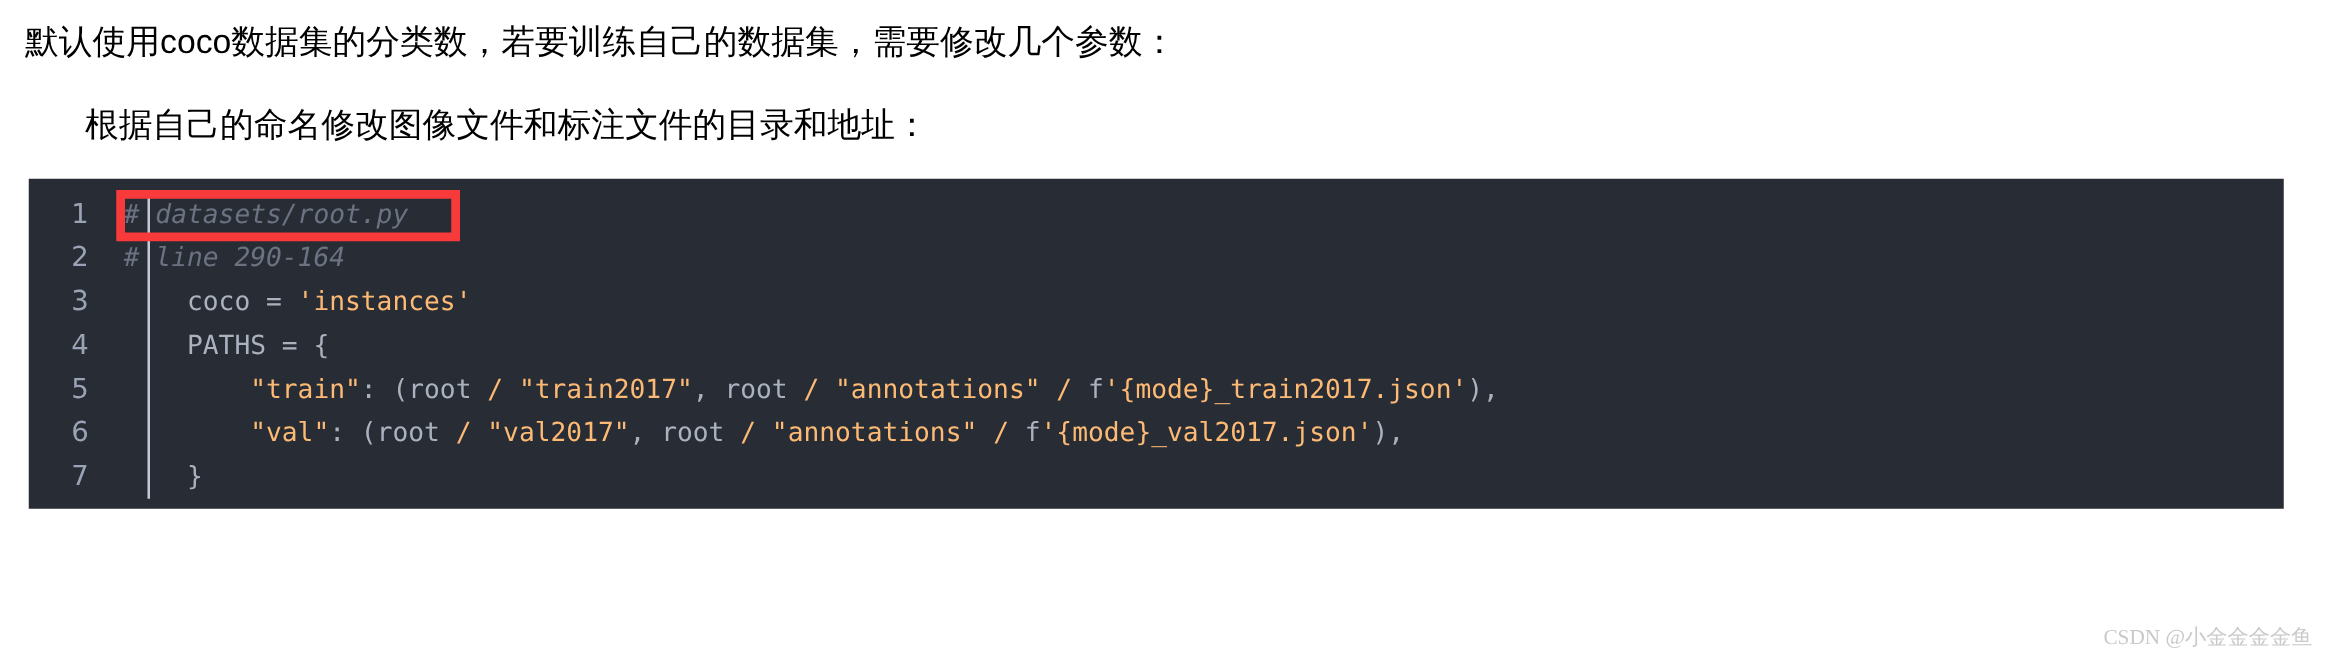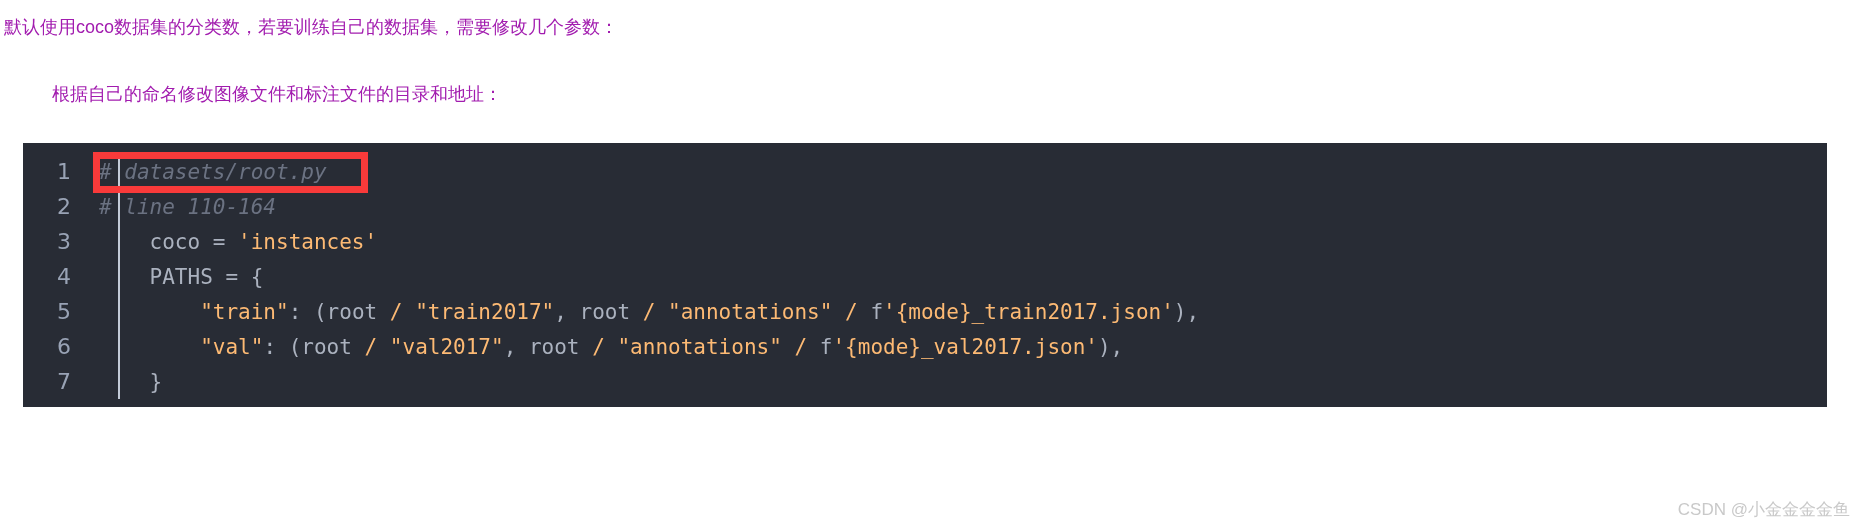--- a/index.html
+++ b/index.html
@@ -11,23 +11,23 @@
     width: 1866px;
     height: 527px;
     position: relative;
     font-family: "Liberation Sans", sans-serif;
     overflow: hidden;
   }
 
   
   .prose {
     position: absolute;
-    left: 4px;
-    color: #a21caf;
-    font-size: 18px;
+    left: 20px;
+    color: #000000;
+    font-size: 27px;
     line-height: 1.2;
     font-family: "Liberation Sans", sans-serif;
     white-space: pre;
   }
   #para-1 { top: 17px; }
   #para-2 { top: 84px; margin-left: 48px; }
 
   
   #code-block {
     position: absolute;
@@ -93,36 +93,36 @@
     pointer-events: none;
   }
 
   
   #watermark {
     position: absolute;
     right: 16px;
     top: 498px;
     color: #c9c9c9;
     font-size: 17px;
-    font-family: Liberation Sans, sans-serif;
+    font-family: Liberation Serif, serif;
     white-space: pre;
   }
 </style>
 </head>
 <body>
 
 <div class="prose" id="para-1">默认使用coco数据集的分类数，若要训练自己的数据集，需要修改几个参数：</div>
 
 <div class="prose" id="para-2">根据自己的命名修改图像文件和标注文件的目录和地址：</div>
 
 <div id="code-block">
   <div class="gutter-rule"></div>
   <div class="code-lines" id="code-lines">
       <div class="code-line"><span class="ln">1</span><span class="code-text"><span class="tok-comment"># datasets/root.py</span></span></div>
-      <div class="code-line"><span class="ln">2</span><span class="code-text"><span class="tok-comment"># line 110-164</span></span></div>
+      <div class="code-line"><span class="ln">2</span><span class="code-text"><span class="tok-comment"># line 290-164</span></span></div>
       <div class="code-line"><span class="ln">3</span><span class="code-text"><span class="tok-plain">    coco = </span><span class="tok-str">'instances'</span></span></div>
       <div class="code-line"><span class="ln">4</span><span class="code-text"><span class="tok-plain">    PATHS = {</span></span></div>
       <div class="code-line"><span class="ln">5</span><span class="code-text"><span class="tok-plain">        </span><span class="tok-str">"train"</span><span class="tok-plain">: (root </span><span class="tok-str">/</span><span class="tok-plain"> </span><span class="tok-str">"train2017"</span><span class="tok-plain">, root </span><span class="tok-str">/</span><span class="tok-plain"> </span><span class="tok-str">"annotations"</span><span class="tok-plain"> </span><span class="tok-str">/</span><span class="tok-plain"> f</span><span class="tok-str">'{mode}_train2017.json'</span><span class="tok-plain">),</span></span></div>
       <div class="code-line"><span class="ln">6</span><span class="code-text"><span class="tok-plain">        </span><span class="tok-str">"val"</span><span class="tok-plain">: (root </span><span class="tok-str">/</span><span class="tok-plain"> </span><span class="tok-str">"val2017"</span><span class="tok-plain">, root </span><span class="tok-str">/</span><span class="tok-plain"> </span><span class="tok-str">"annotations"</span><span class="tok-plain"> </span><span class="tok-str">/</span><span class="tok-plain"> f</span><span class="tok-str">'{mode}_val2017.json'</span><span class="tok-plain">),</span></span></div>
       <div class="code-line"><span class="ln">7</span><span class="code-text"><span class="tok-plain">    }</span></span></div>
     </div>
 </div>
 
 <div id="red-highlight-box"></div>
 

